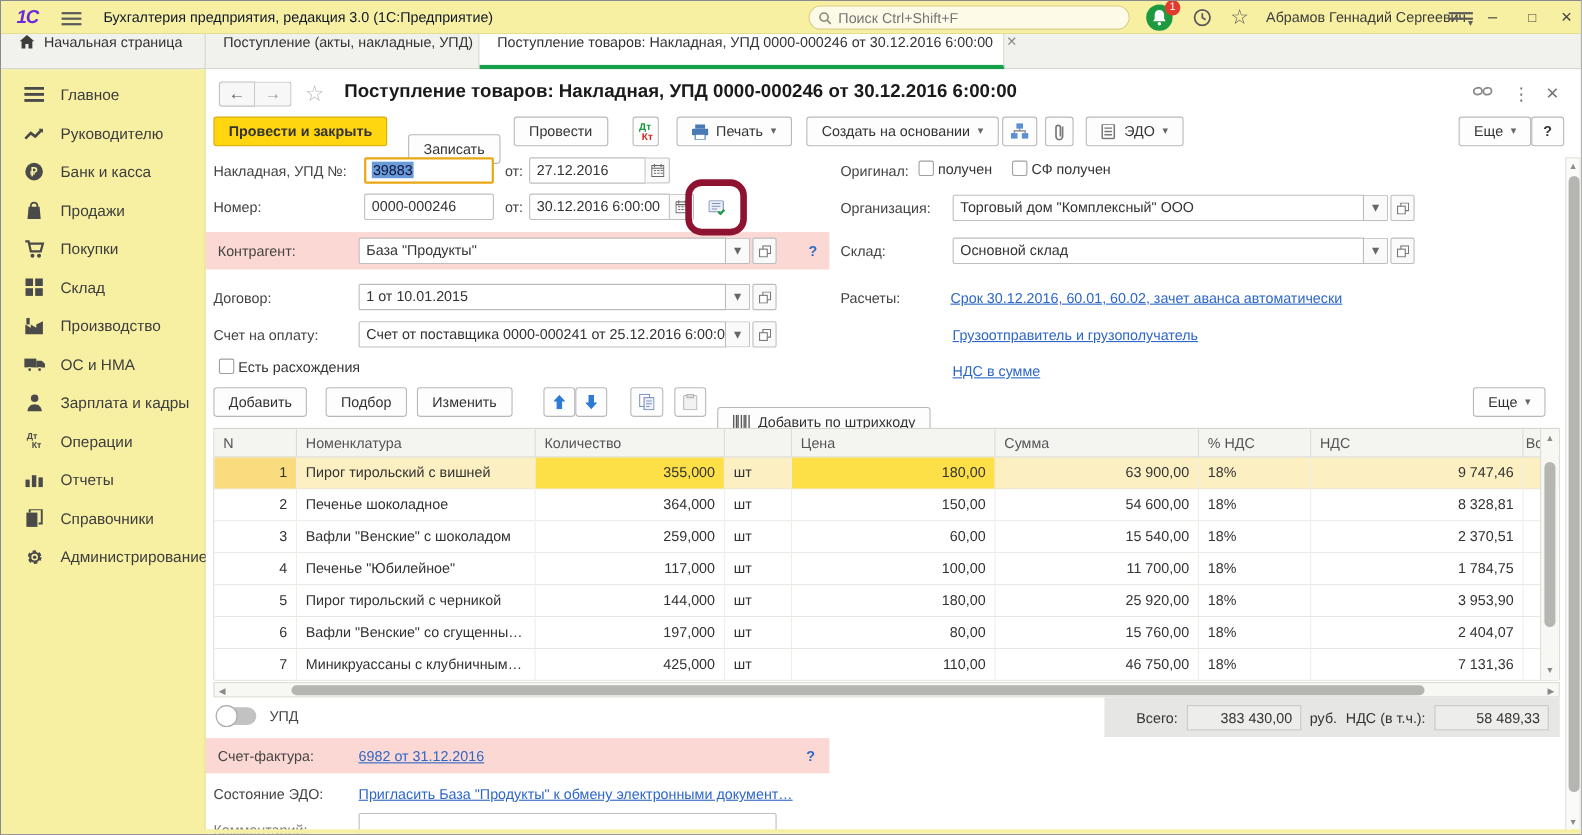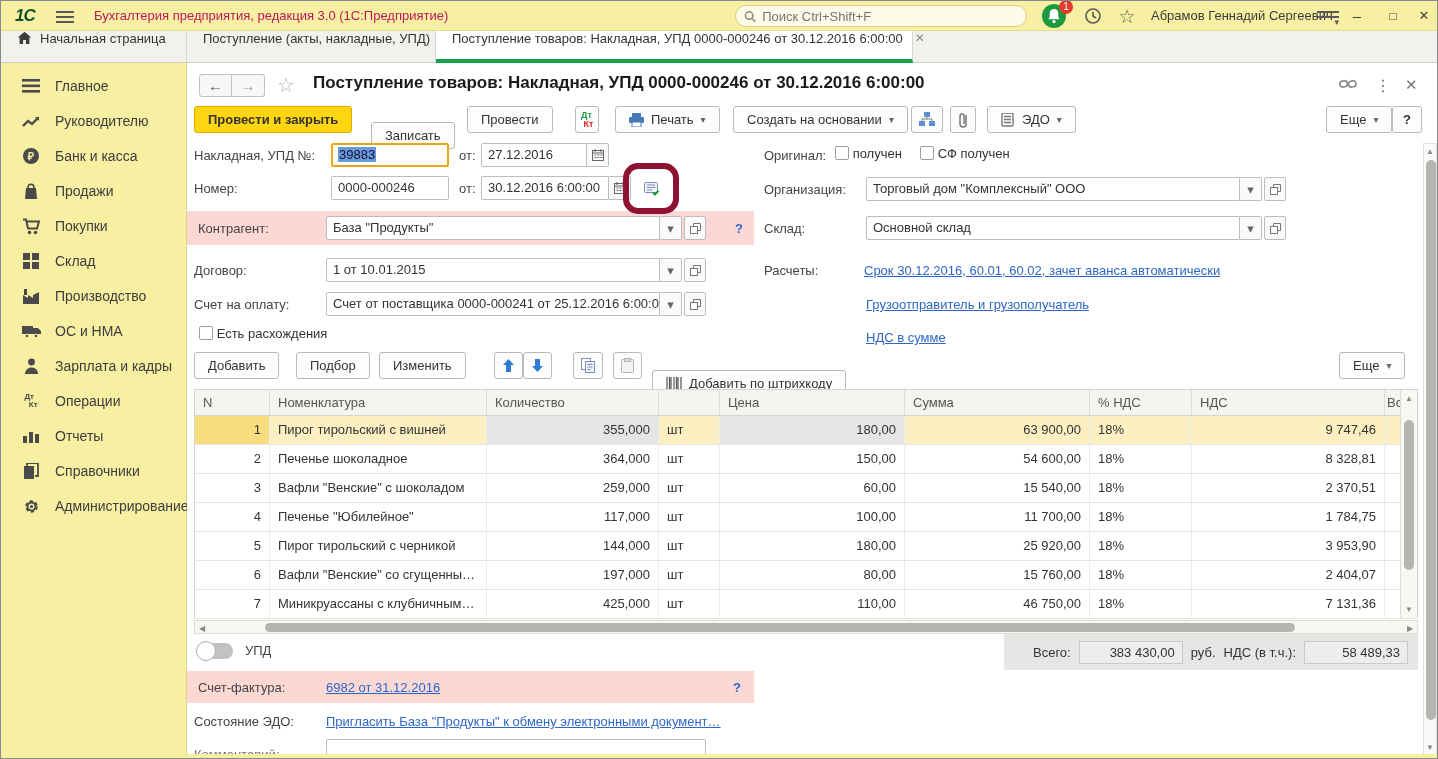--- a/index.html
+++ b/index.html
@@ -6,24 +6,24 @@
   html,body { background:#ddd; }
   #win {
     position:relative; width:1438px; height:759px; overflow:hidden;
     border:1px solid #8a8a8a; background:#fff;
     font-family:"Liberation Sans","DejaVu Sans",sans-serif; font-size:13px; color:#333;
   }
   .abs { position:absolute; }
 
   
   #titlebar { position:absolute; left:0; top:0; width:100%; height:30px; background:#f7efa2; border-bottom:1px solid #e6dc8e; }
-  .logo1c { position:absolute; left:14px; top:5px; color:#14532d; font-weight:bold; font-size:17px; font-style:italic; letter-spacing:-1px; }
+  .logo1c { position:absolute; left:14px; top:5px; color:#6d28d9; font-weight:bold; font-size:17px; font-style:italic; letter-spacing:-1px; }
   .hamb { position:absolute; left:55px; top:7px; width:18px; height:14px; cursor:pointer; }
   .hamb i { display:block; height:2px; background:#5a5a5a; margin:3px 0; }
-  .apptitle { position:absolute; left:93px; top:7px; color:#be185d; }
+  .apptitle { position:absolute; left:93px; top:7px; color:#0f172a; }
   .searchbox { position:absolute; left:734px; top:4px; width:292px; height:22px; background:#fdfbe8; border:1px solid #d9cf85; border-radius:11px; display:flex; align-items:center; padding:0 8px; gap:6px; }
   .searchbox input { border:none; outline:none; background:transparent; width:100%; font:inherit; color:#9a9a8a; }
   .bellwrap { position:absolute; left:1041px; top:2px; width:28px; height:26px; }
   .bellcirc { position:absolute; left:0; top:1px; width:24px; height:24px; border-radius:50%; background:#1d9a3f; }
   .bellbadge { position:absolute; right:-3px; top:-3px; min-width:14px; height:14px; border-radius:7px; background:#e23b2e; color:#fff; font-size:10px; text-align:center; line-height:14px; padding:0 3px; }
   .tbicon { position:absolute; top:4px; width:24px; height:22px; display:flex; align-items:center; justify-content:center; color:#5a5a5a; cursor:pointer; }
   .username { position:absolute; left:1150px; top:7px; color:#3c3c3c; }
   .svcmenu { position:absolute; left:1316px; top:7px; width:22px; height:16px; cursor:pointer; }
   .svcmenu i { display:block; height:2px; background:#5a5a5a; margin:3px 0; }
   .svcmenu .car { position:absolute; right:0px; bottom:-3px; font-size:9px; color:#5a5a5a; }
@@ -78,21 +78,21 @@
   .c-name { width:217px; }
   .c-qty { width:172px; text-align:right; }
   .c-unit { width:61px; }
   .c-price { width:185px; text-align:right; }
   .c-sum { width:185px; text-align:right; }
   .c-vrate { width:102px; }
   .c-vat { width:193px; text-align:right; }
   .c-part { width:17px; padding:5px 2px !important; }
   .g-r.sel { background:#fcf0c3; }
   .g-r.sel .c-n { background:#f8dc7e; }
-  .g-r.sel .c-qty, .g-r.sel .c-price { background:#e5e5e5; }
+  .g-r.sel .c-qty, .g-r.sel .c-price { background:#fde047; }
   .vscroll { position:absolute; right:0; top:0; width:17px; height:228px; background:#f7f7f4; border-left:1px solid #ddddd6; }
   .vthumb { position:absolute; left:3px; width:10px; border-radius:5px; background:#b5b5b2; }
   .sarr { position:absolute; width:100%; text-align:center; color:#888; font-size:8px; }
   .hscroll { position:absolute; left:7px; top:557px; width:1224px; height:14px; background:#f7f7f4; border:1px solid #ddddd6; }
   .hthumb { position:absolute; top:2px; height:9px; border-radius:5px; background:#b5b5b2; }
 
   
   .switch { position:absolute; width:36px; height:16px; border-radius:8px; background:#c2c2c2; cursor:pointer; }
   .knob { position:absolute; left:-1px; top:-2px; width:20px; height:20px; border-radius:50%; background:#fff; border:1px solid #aaa; }
   #totals { position:absolute; left:817px; top:571px; width:414px; height:36px; background:#e6e6e4; display:flex; align-items:center; justify-content:flex-end; gap:8px; padding:0 10px; }

